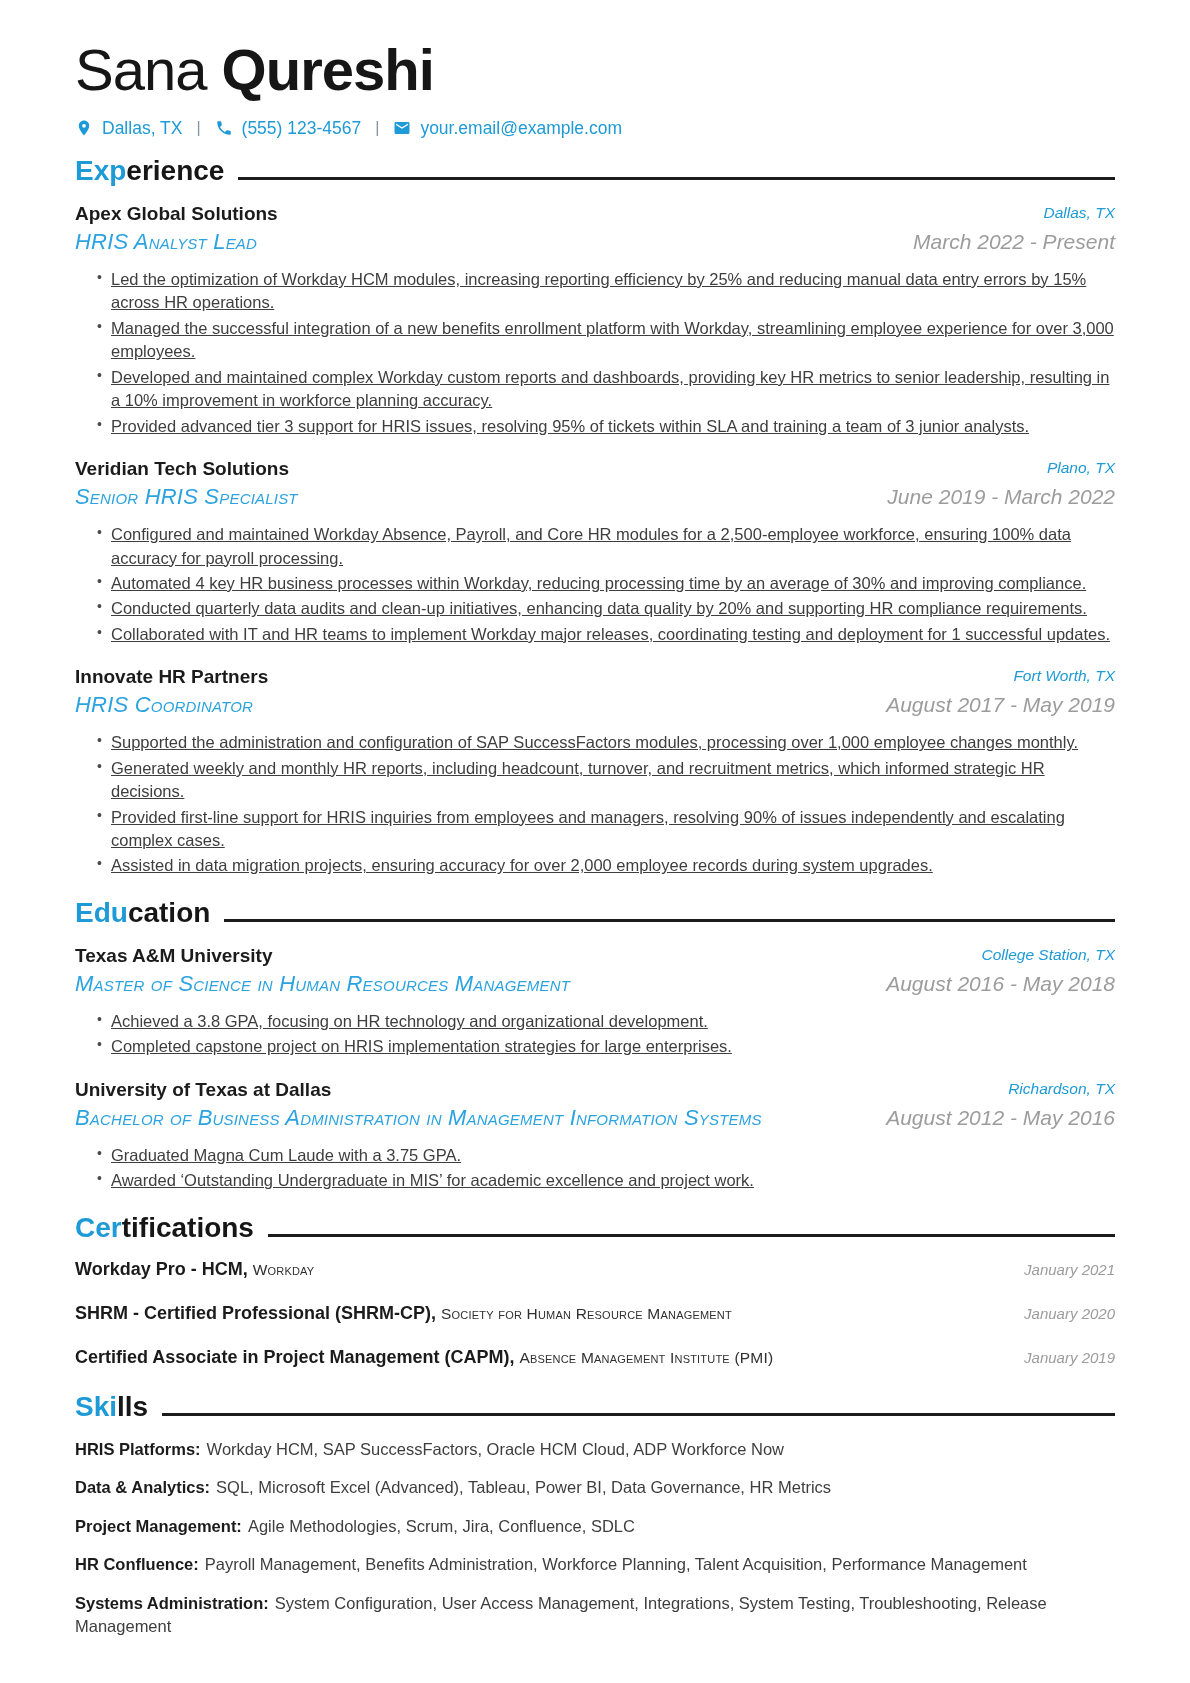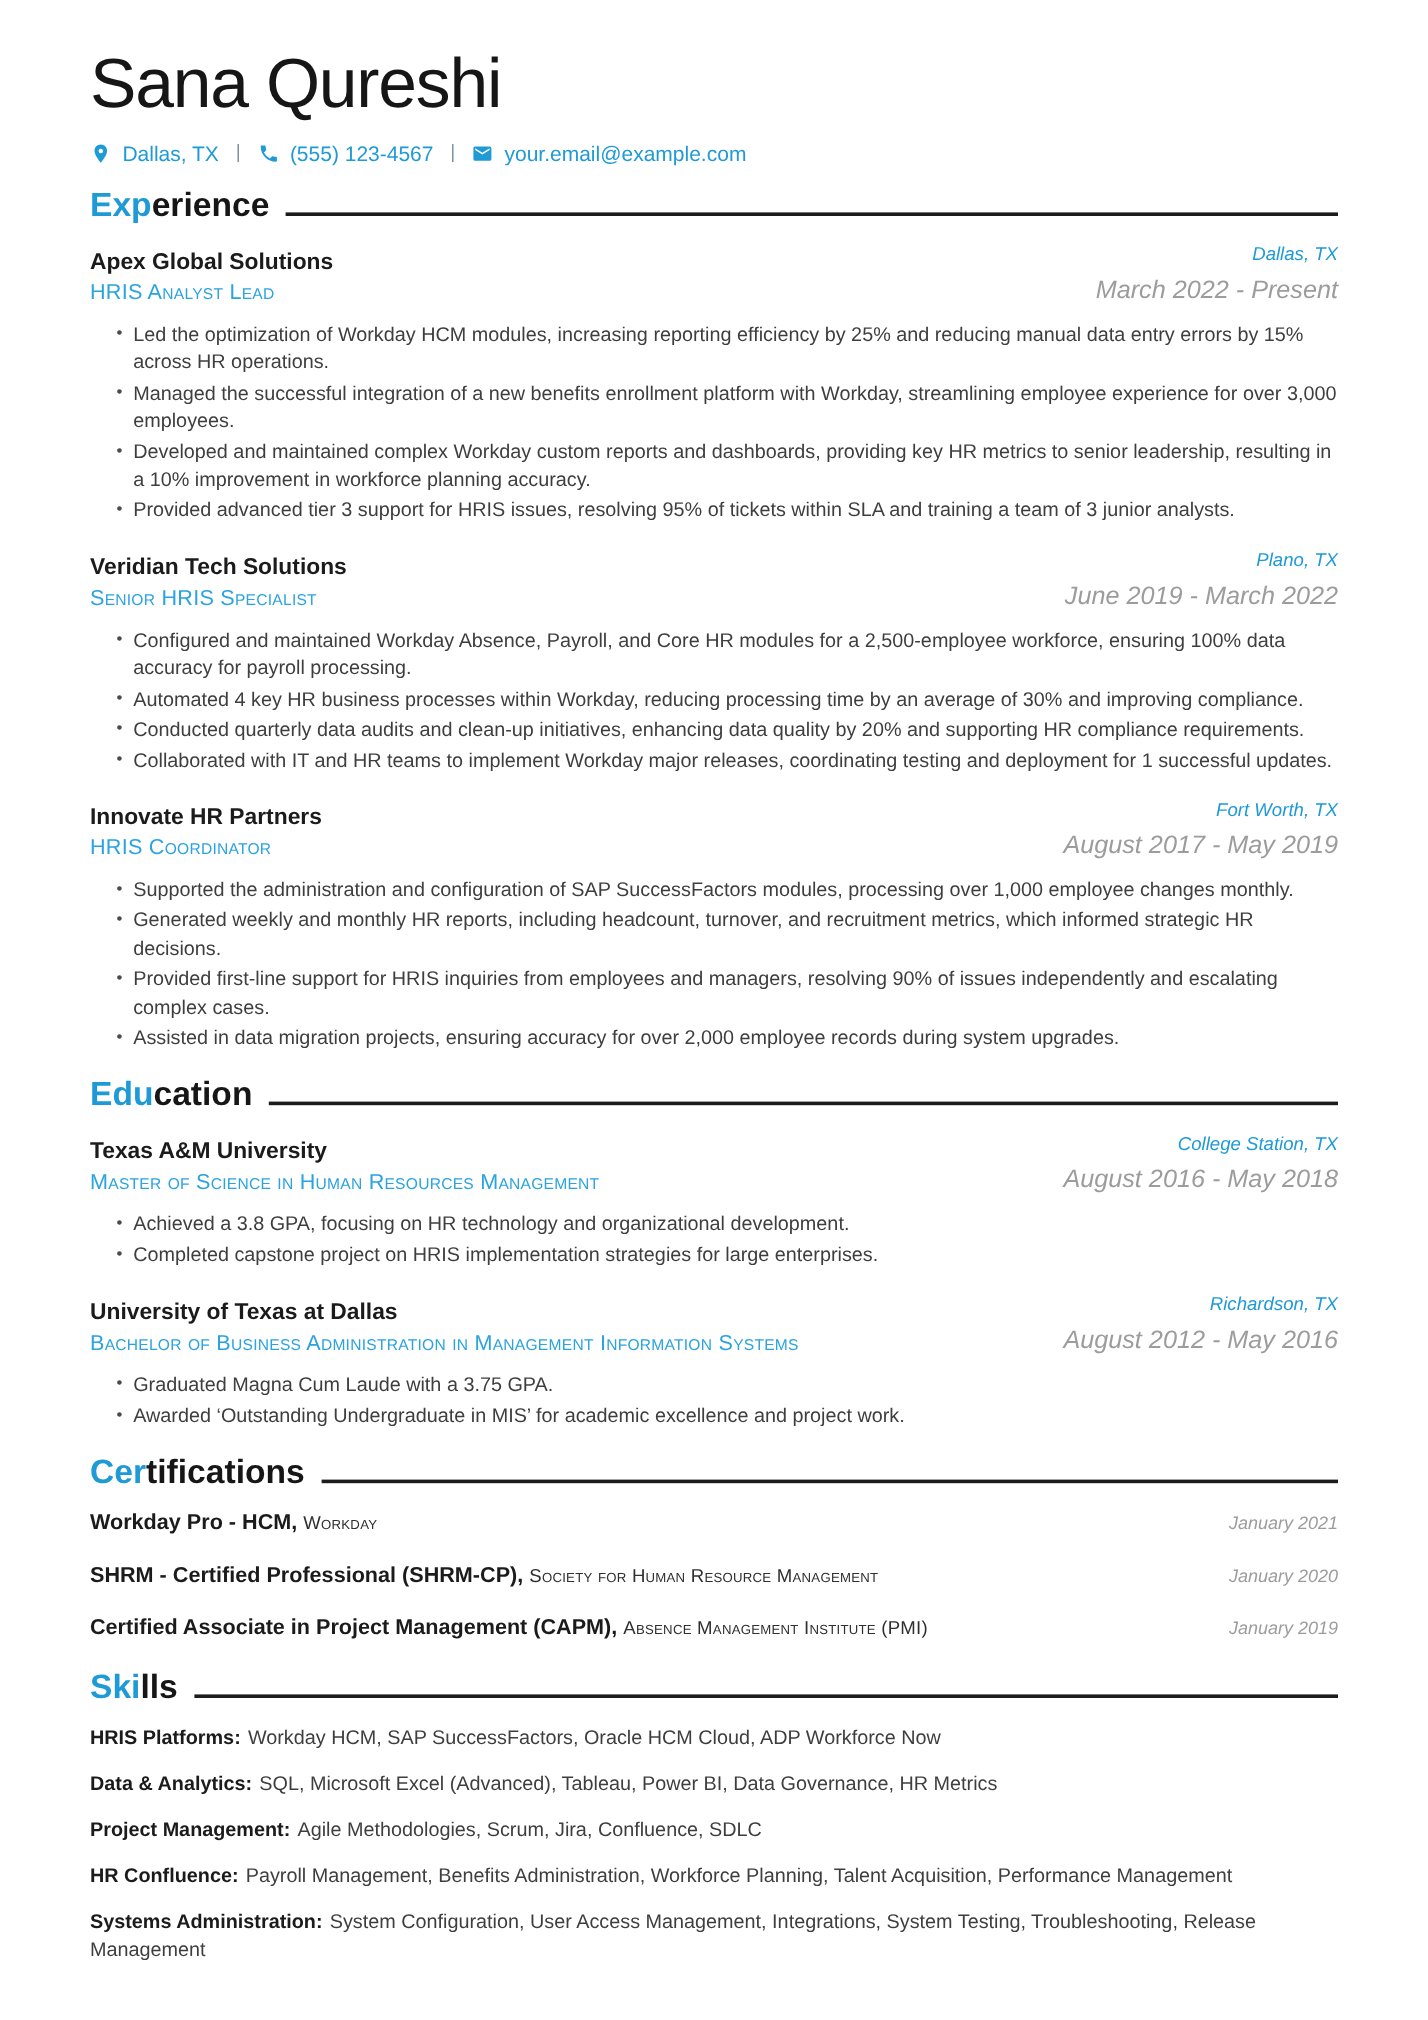--- a/index.html
+++ b/index.html
@@ -17,21 +17,21 @@
     font-family:"Liberation Sans",sans-serif;
     color:var(--body);
   }
   .page{padding:40px 75px 0 75px;}
 
   
   h1.name{
     font-size:58px;line-height:1.05;color:#161616;
     letter-spacing:-1px;font-weight:400;margin-bottom:17px;
   }
-  h1.name .last{font-weight:400;}
+  h1.name .last{font-weight:700;}
   .contact{
     display:flex;align-items:center;gap:14px;
     font-size:17.5px;color:var(--accent);margin-bottom:6px;
   }
   .contact .item{display:flex;align-items:center;gap:9px;}
   .contact .sep{color:var(--sep);font-size:16px;}
   .cicon{width:18px;height:18px;fill:var(--accent);display:block;}
 
   
   .sec-title{
@@ -42,27 +42,27 @@
   .sec-title .accent{color:var(--accent);}
   .sec-title .rule{flex:1;height:3px;background:#1c1c1c;margin:0 0 7px 14px;}
 
   
   .entry{margin-bottom:19px;}
   .entry-head{display:flex;justify-content:space-between;align-items:flex-end;}
   .eh-left{max-width:720px;}
   .eh-right{text-align:right;white-space:nowrap;}
   .company{font-size:19px;font-weight:700;color:#1b1b1b;line-height:1.25;}
   .role{
-    font-size:18px;color:var(--accent-role);
-    font-variant-caps:small-caps;letter-spacing:.2px;margin-top:3px;line-height:1.2;
+    font-size:22px;color:var(--accent-role);
+    font-variant-caps:small-caps;letter-spacing:.2px;margin-top:3px;line-height:1.2;font-style:italic;
   }
   .loc{font-size:15.5px;font-style:italic;color:var(--accent);line-height:1.4;}
   .dates{font-size:21px;font-style:italic;color:var(--muted);margin-top:4px;line-height:1.3;}
 
-  ul.bullets{list-style:none;margin:13px 0 0 0;padding-left:22px;}
+  ul.bullets{list-style:none;margin:13px 0 0 0;padding-left:22px;text-decoration:underline;}
   ul.bullets li{
     position:relative;padding-left:14px;
     font-size:16.5px;line-height:1.42;color:var(--body);margin-bottom:2px;
   }
   ul.bullets li::before{
     content:"\2022";position:absolute;left:0;top:0;
     color:#4a4a4a;font-size:14px;
   }
 
   

